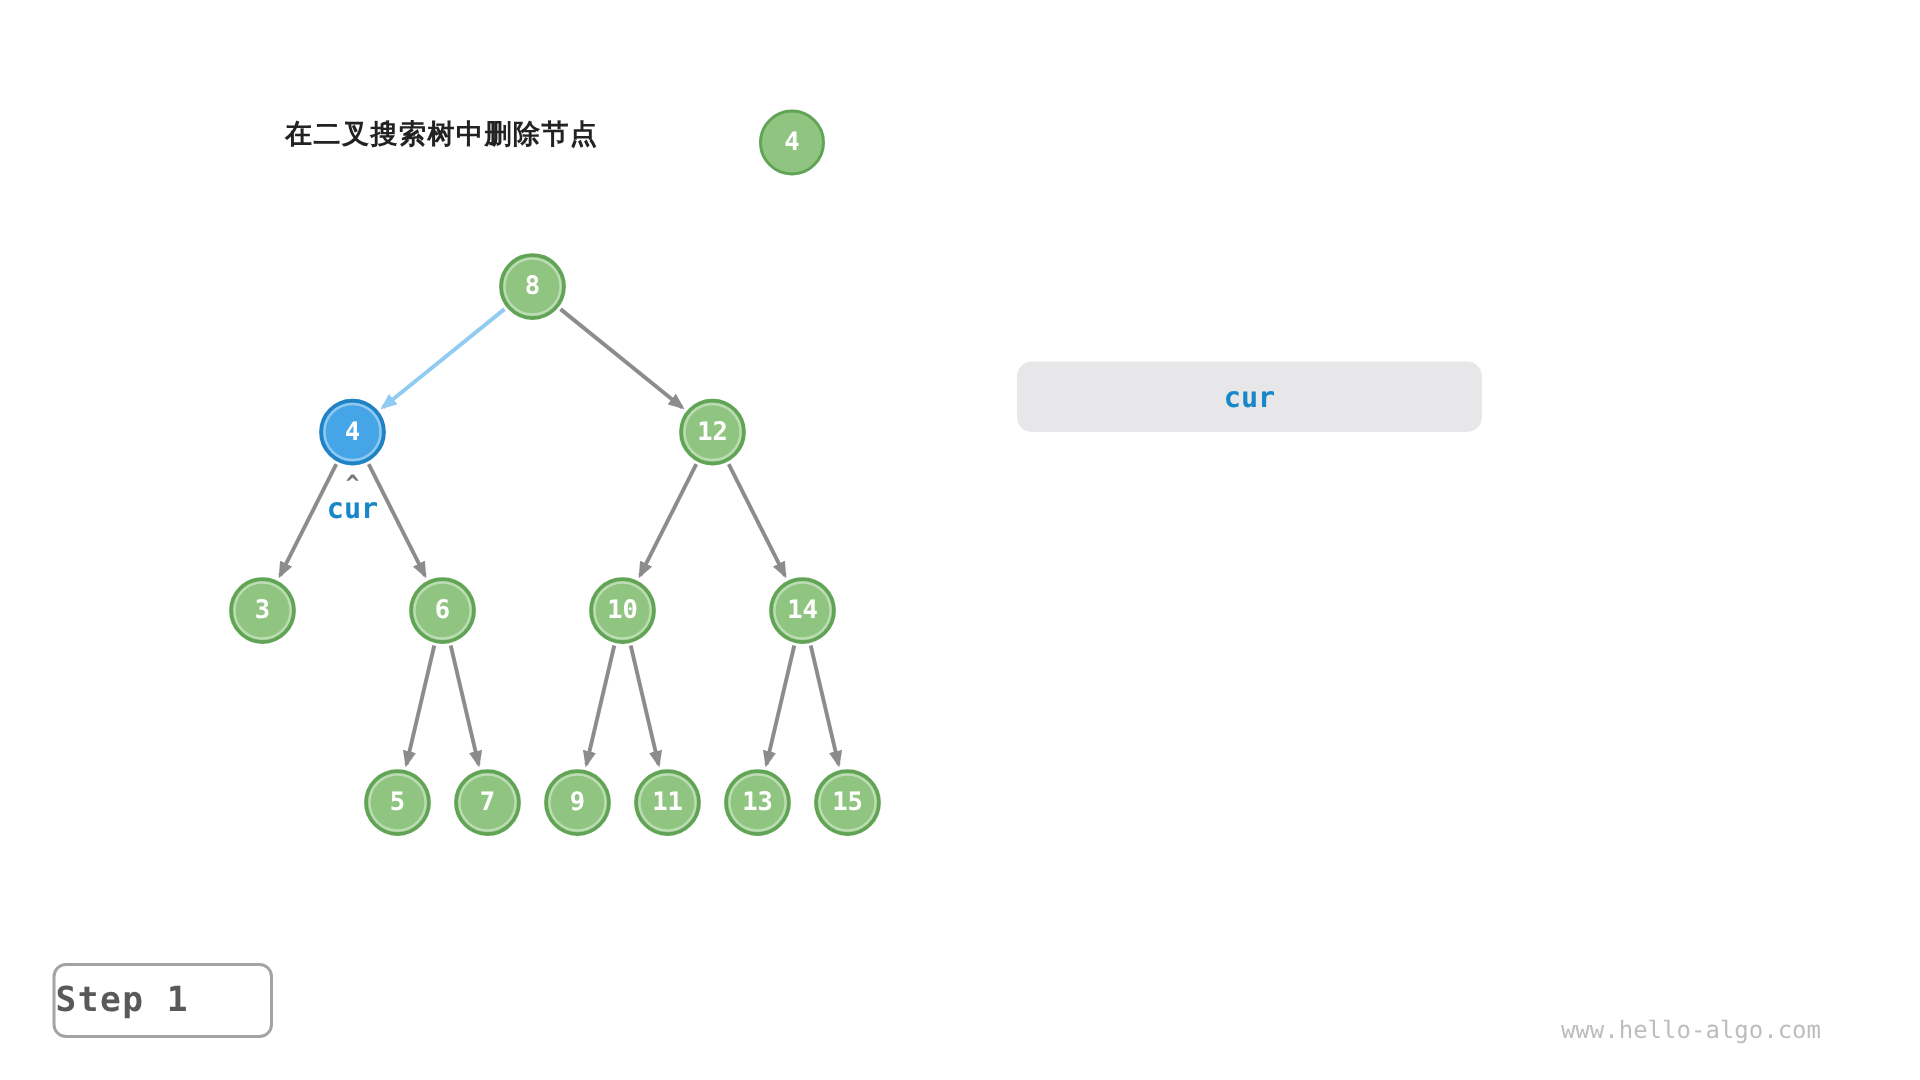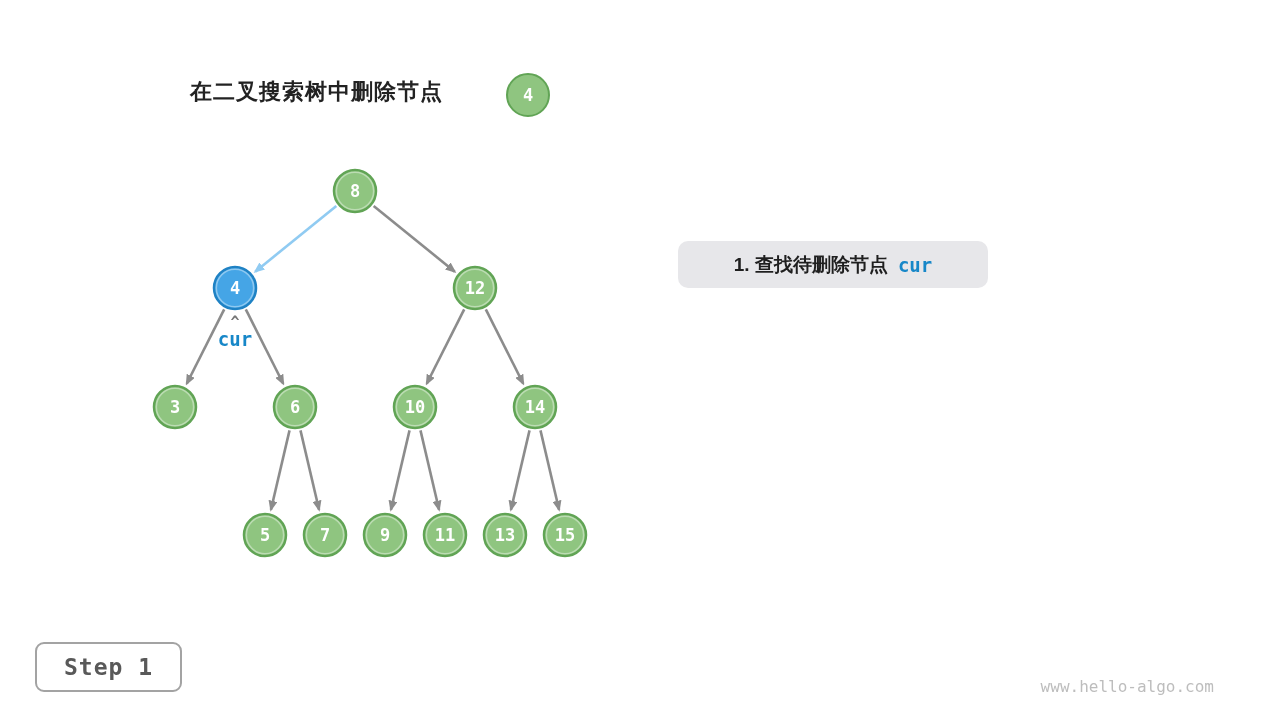--- a/index.html
+++ b/index.html
@@ -1,27 +1,27 @@
 <!DOCTYPE html>
 <html><head>
 <meta charset="utf-8">
 <style>
   *{box-sizing:border-box}
   html,body{margin:0;padding:0;background:#ffffff}
   .page{position:relative;width:1280px;height:720px;background:#ffffff;overflow:hidden;font-family:"Liberation Sans",sans-serif}
   .tree-svg{position:absolute;left:0;top:0}
   .node-label{fill:#ffffff;font-family:"DejaVu Sans Mono",monospace;font-weight:bold;font-size:17px;text-anchor:middle}
-  .title{position:absolute;left:190px;top:80px;margin:0;font-size:22px;line-height:1.1;font-weight:bold;color:#222222;letter-spacing:1px}
+  .title{position:absolute;left:190px;top:80px;margin:0;font-size:18px;line-height:1.1;font-weight:bold;color:#222222;letter-spacing:1px}
   .badge{position:absolute;left:506px;top:73px;width:44px;height:44px;border-radius:50%;display:flex;align-items:center;justify-content:center;color:#ffffff;font-family:"DejaVu Sans Mono",monospace;font-weight:bold;font-size:17px}
   .pointer{position:absolute;left:235px;top:317px;transform:translateX(-50%);display:flex;flex-direction:column;align-items:center}
   .pointer .caret{font-family:"DejaVu Sans Mono",monospace;font-weight:bold;font-size:15px;line-height:11px;color:#777777}
   .pointer .cur{font-family:"DejaVu Sans Mono",monospace;font-weight:bold;font-size:19px;line-height:22px}
   .annotation{position:absolute;left:678px;top:241px;width:310px;height:47px;background:#e7e7ea;border-radius:10px;display:flex;align-items:center;justify-content:center;gap:10px;font-size:19px;font-weight:bold;color:#1f1f1f;white-space:nowrap}
   .annotation .code{font-family:"DejaVu Sans Mono",monospace;font-size:19px}
-  .step{position:absolute;left:35px;top:642px;width:147px;height:50px;border:2px solid #a3a3a3;border-radius:9px;background:#ffffff;display:flex;align-items:center;justify-content:center;font-family:"DejaVu Sans Mono",monospace;font-weight:bold;font-size:23px;color:#595959;letter-spacing:1px}
+  .step{position:absolute;left:35px;top:642px;width:147px;height:50px;border:2px solid #a3a3a3;border-radius:9px;background:#ffffff;display:flex;align-items:center;justify-content:flex-start;font-family:"DejaVu Sans Mono",monospace;font-weight:bold;font-size:23px;color:#595959;letter-spacing:1px}
   .watermark{position:absolute;right:66px;bottom:24px;font-family:"DejaVu Sans Mono",monospace;font-size:16px;color:#bdbdbd}
 </style>
 </head>
 <body>
 
 <div class="page">
 
   <svg id="tree-svg" class="tree-svg" width="1280" height="720">
       <defs>
         <marker id="arrow-gray" markerUnits="userSpaceOnUse" markerWidth="11" markerHeight="9" refX="9" refY="4.5" orient="auto">
@@ -115,21 +115,20 @@
   <div class="badge" style="background: rgb(143, 197, 128); border: 2.5px solid rgb(97, 164, 85);">
     <span>4</span>
   </div>
 
   <div class="pointer">
     <span class="caret">^</span>
     <span class="cur code-blue" style="color: rgb(23, 135, 200);">cur</span>
   </div>
 
   <div class="annotation">
-    <span>1. 查找待删除节点</span>
     <span class="code code-blue" style="color: rgb(23, 135, 200);">cur</span>
   </div>
 
   <div class="step">
     <span>Step 1</span>
   </div>
 
   <div class="watermark">www.hello-algo.com</div>
 
 </div>

